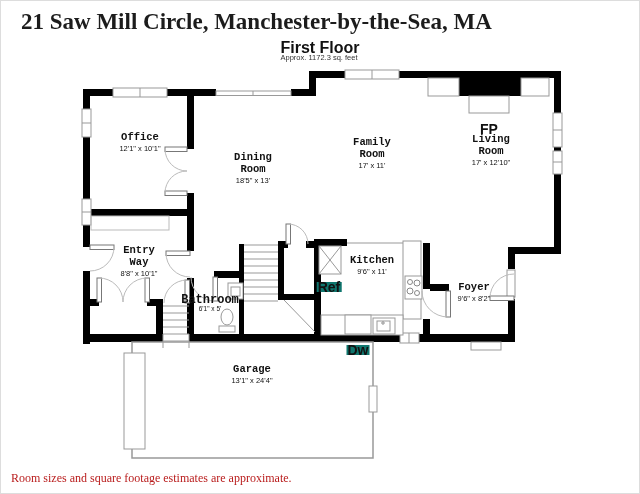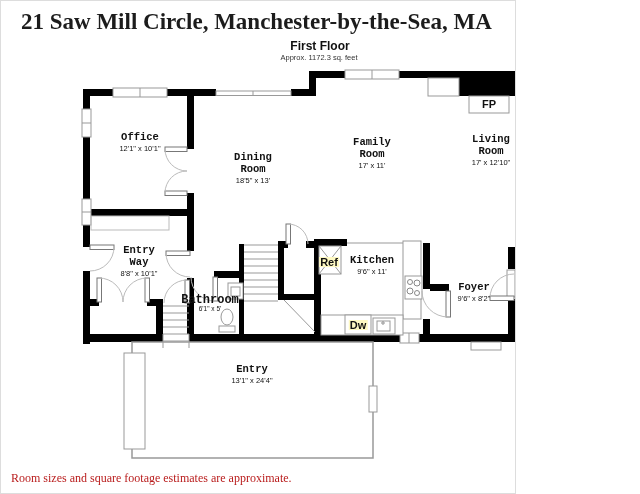--- a/index.html
+++ b/index.html
@@ -1,32 +1,32 @@
 <!DOCTYPE html>
 <html><head>
 <meta charset="utf-8">
 <style>
   html,body{margin:0;padding:0;background:#fff;}
-  .page{position:relative;width:516px;height:494px;background:#fff;border:1px solid #ddd;
+  .page{position:relative;width:640px;height:494px;background:#fff;border:1px solid #ddd;
         box-sizing:border-box;overflow:hidden;font-family:"Liberation Sans",sans-serif;color:#111;}
   .page-title{position:absolute;left:20px;top:8px;margin:0;font-family:"Liberation Serif",serif;
         font-size:23px;font-weight:600;color:#1c1c1c;white-space:nowrap;}
   .floor-name{position:absolute;left:319px;top:38px;transform:translateX(-50%);
-        font-weight:bold;font-size:12px;white-space:nowrap;}
+        font-weight:bold;font-size:16px;white-space:nowrap;}
   .floor-area{position:absolute;left:318px;top:52px;transform:translateX(-50%);
         font-size:7.5px;color:#333;white-space:nowrap;}
   .plan-svg{position:absolute;left:0;top:0;}
   .room-label{position:absolute;transform:translateX(-50%);text-align:center;}
   .rname{font-weight:bold;font-size:10.5px;line-height:12px;font-family:Liberation Mono, monospace;}
   .rdims{font-size:7.5px;line-height:9px;margin-top:1px;white-space:nowrap;}
   .small .rname{font-size:12px;line-height:8.5px;}
   .small .rdims{font-size:6.5px;line-height:7.5px;margin-top:0;}
-  .fix-label{position:absolute;transform:translateX(-50%);font-weight:bold;font-size:11px;
-        line-height:10px;white-space:nowrap;}
-  .fix-label.onwhite{background:#fef9c3;padding:0 1px;}
+  .fix-label{position:absolute;transform:translateX(-50%);font-weight:bold;font-size:14px;
+        line-height:10px;white-space:nowrap;margin-top:25px;}
+  .fix-label.onwhite{background:#0f766e;padding:0 1px;}
   .footer{position:absolute;left:10px;top:470px;font-family:"Liberation Serif",serif;
         font-size:12px;color:#b91c1c;white-space:nowrap;}
 </style>
 </head>
 <body>
 
 <div class="page">
 
   <h1 class="page-title">21 Saw Mill Circle, Manchester-by-the-Sea, MA</h1>
   <div class="floor-name">First Floor</div>
@@ -216,21 +216,21 @@
   </div>
   <div class="room-label" style="left:371px;top:253px;width:70px">
     <div class="rname">Kitchen</div>
     <div class="rdims">9'6" x 11'</div>
   </div>
   <div class="room-label" style="left:473px;top:280px;width:70px">
     <div class="rname">Foyer</div>
     <div class="rdims">9'6" x 8'2"</div>
   </div>
   <div class="room-label" style="left:251px;top:362px;width:80px">
-    <div class="rname">Entry</div>
+    <div class="rname">Garage</div>
     <div class="rdims">13'1" x 24'4"</div>
   </div>
 
   <div class="fix-label" style="left:488px;top:98px">FP</div>
   <div class="fix-label onwhite" style="left:328px;top:256px">Ref</div>
   <div class="fix-label onwhite" style="left:357px;top:319px">Dw</div>
 
   <div class="footer">Room sizes and square footage estimates are approximate.</div>
 </div>
 

